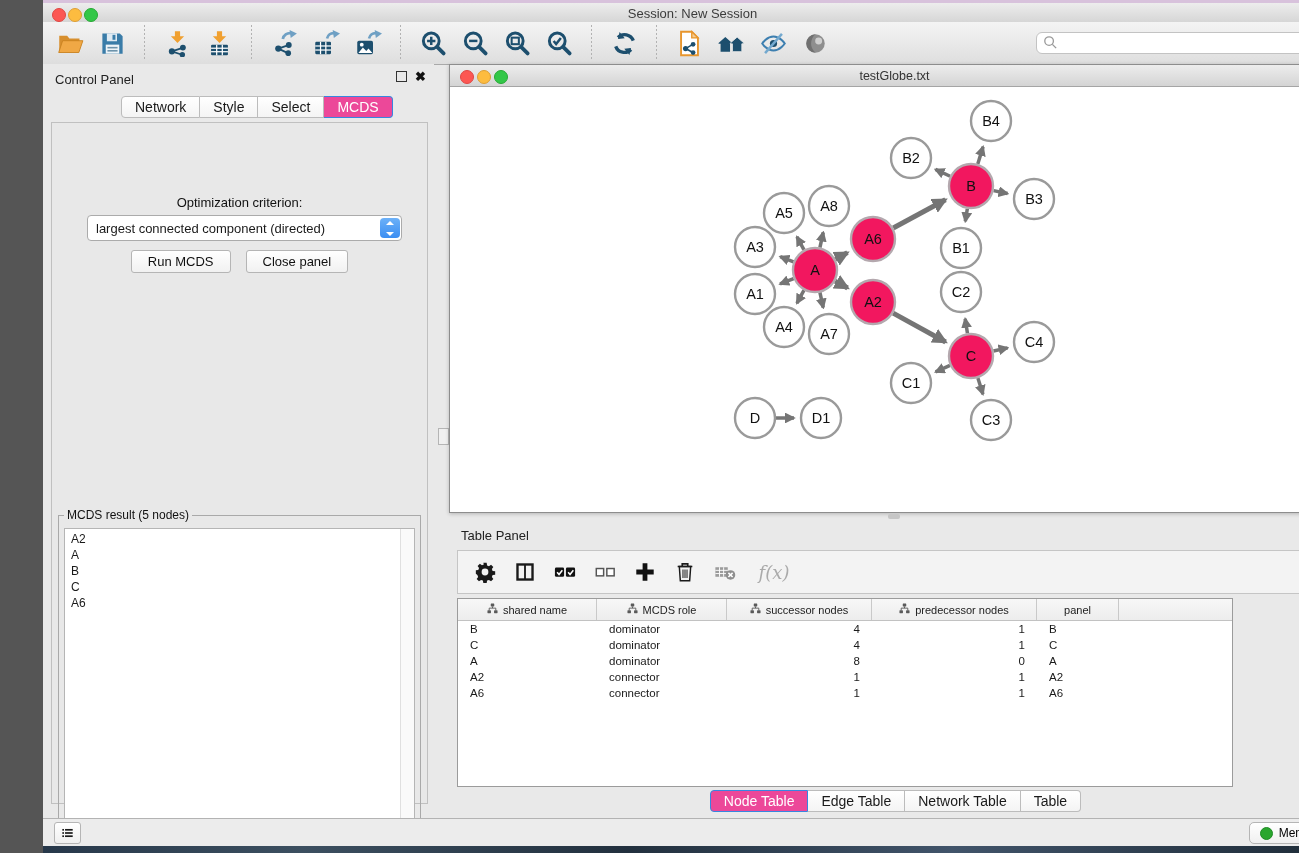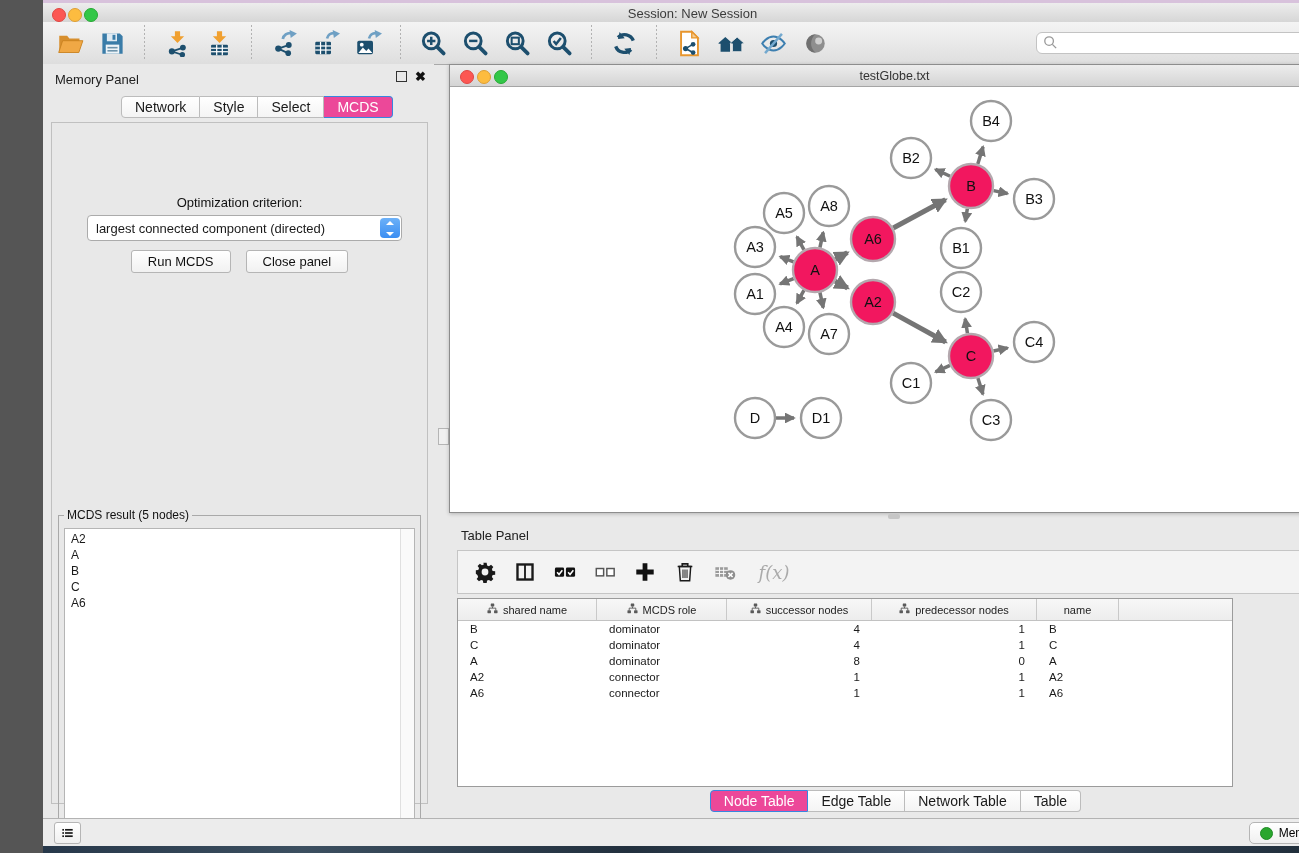--- a/index.html
+++ b/index.html
@@ -292,21 +292,21 @@
             <circle cx="6.5" cy="6.5" r="4.6" fill="none" stroke="#9a9a9a" stroke-width="1.4"></circle>
             <line x1="10" y1="10" x2="14" y2="14" stroke="#9a9a9a" stroke-width="1.5"></line>
           </svg>
       </span>
       <input placeholder="" style="">
     </div>
   </div>
 
   <div class="control-panel">
     <div class="panel-hdr">
-      <span class="ph-title">Memory Panel</span>
+      <span class="ph-title">Control Panel</span>
       <span class="ph-icons">
         <button class="float-ic"></button>
         <button class="close-ic">✖</button>
       </span>
     </div>
     <div class="seg cp-tabs">
         <button class="seg-btn">Network</button>
         <button class="seg-btn">Style</button>
         <button class="seg-btn">Select</button>
         <button class="seg-btn active">MCDS</button>
@@ -523,21 +523,21 @@
           <div class="th" style="width: 165px;">
             <span><svg viewBox="0 0 12 12">
                 <rect x="4.1" y="0.5" width="3.8" height="3.2" rx="0.5" fill="#5a5a5a"></rect>
                 <path d="M6 3.7v1.9M2.4 8V5.6h7.2V8" stroke="#5a5a5a" stroke-width="1" fill="none"></path>
                 <rect x="0.5" y="8" width="3.8" height="3.2" rx="0.5" fill="#5a5a5a"></rect>
                 <rect x="7.7" y="8" width="3.8" height="3.2" rx="0.5" fill="#5a5a5a"></rect>
               </svg></span>
             <span>predecessor nodes</span>
           </div>
           <div class="th" style="width: 82px;">
-            <span>name</span>
+            <span>panel</span>
           </div>
           <div class="th" style="flex: 1 1 0%; border-right: none;"></div>
         </div>
       <div>
           <div class="tbl-row">
             <div class="td" style="width: 139px;">B</div>
             <div class="td" style="width: 130px;">dominator</div>
             <div class="td num" style="width: 145px;">4</div>
             <div class="td num" style="width: 165px;">1</div>
             <div class="td" style="width: 82px;">B</div>

